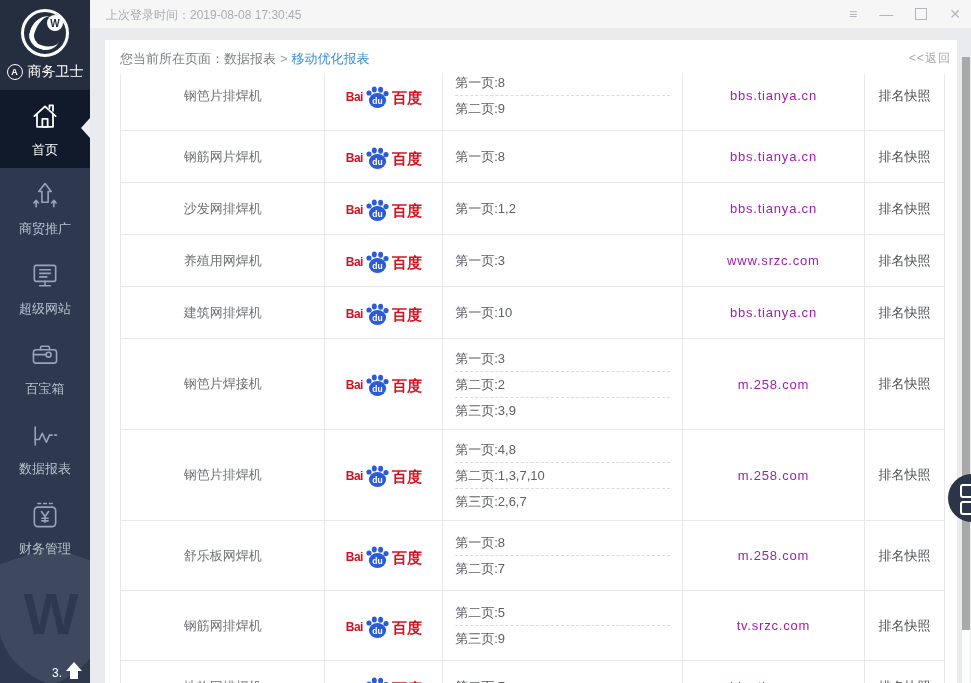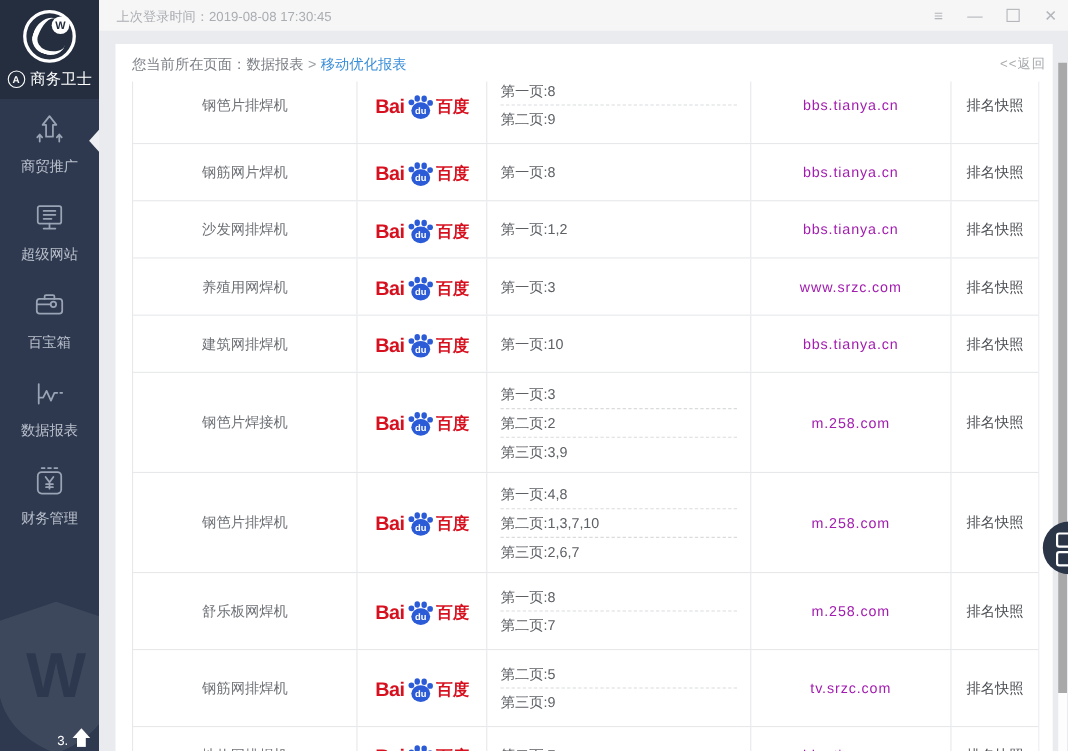--- a/index.html
+++ b/index.html
@@ -56,21 +56,21 @@
   .cell:last-child{border-right:none;}
   .c-keyword{width:205px;font-size:13px;color:#6d7075;}
   .c-engine{width:118px;}
   .c-rank{width:240px;flex-direction:column;align-items:stretch;justify-content:center;padding:0 12px;}
   .c-domain{width:183px;font-size:13px;color:#a21caf;letter-spacing:0.8px;}
   .c-snapshot{width:79px;font-size:13px;color:#4a4d52;cursor:pointer;}
   .rank-line{font-size:13px;color:#5d6065;line-height:25px;}
   .rank-line:not(:last-child){border-bottom:1px dashed #d9dbdd;}
   
   .baidu-logo{display:flex;align-items:flex-end;gap:0;}
-  .bd-bai{color:#d7101f;font-weight:bold;font-size:18px;letter-spacing:-0.5px;line-height:20px;}
+  .bd-bai{color:#d7101f;font-weight:bold;font-size:12px;letter-spacing:-0.5px;line-height:20px;}
   .bd-paw{margin:0 1px -2px 1px;}
   .bd-cn{color:#d7101f;font-weight:bold;font-size:15px;line-height:19px;}
   
   .scrollbar-track{position:absolute;right:1px;top:29px;bottom:0;width:8px;background:#fdfdfd;}
   .scrollbar-thumb{position:absolute;left:0;top:0;width:8px;height:573px;background:#a9a9a9;cursor:grab;}
   
   .float-btn{position:absolute;left:948px;top:474px;width:48px;height:48px;border-radius:50%;background:#2a3547;z-index:9;cursor:pointer;}
   .float-glyph{position:absolute;left:12px;top:10px;display:flex;flex-direction:column;gap:3px;}
   .float-glyph span{display:block;width:15px;height:10px;border:2px solid #fff;border-radius:3px;}
 </style>
@@ -82,20 +82,31 @@
     <div class="logo-circle">
       <div class="logo-swirl"></div>
       <div class="logo-dot">W</div>
     </div>
     <div class="brand-row">
       <span class="brand-badge">A</span>
       <span>商务卫士</span>
     </div>
   </div>
   <div class="nav" id="nav-root">
+  <div class="nav-item active">
+    <span class="nav-icon">
+          <svg width="32" height="32" viewBox="0 0 36 36" fill="none" stroke="currentColor" stroke-width="2" stroke-linecap="round" stroke-linejoin="round">
+            <path d="M6 17 L18 6 L30 17"></path>
+            <path d="M23 8 V5 h4 v6"></path>
+            <path d="M9 15 V29 H27 V15"></path>
+            <rect x="15" y="20" width="6" height="9"></rect>
+          </svg>
+        </span>
+    <span class="nav-label">首页</span>
+  </div>
 
   <div class="nav-item">
     <span class="nav-icon">
           <svg width="32" height="32" viewBox="0 0 36 36" fill="none" stroke="currentColor" stroke-width="1.8" stroke-linecap="round" stroke-linejoin="round">
             <path d="M18 4 L25 13 H21.5 V25 H14.5 V13 H11 Z"></path>
             <path d="M8 30 V23 M5.5 25.8 L8 22.8 L10.5 25.8"></path>
             <path d="M28 30 V23 M25.5 25.8 L28 22.8 L30.5 25.8"></path>
           </svg>
         </span>
     <span class="nav-label">商贸推广</span>

